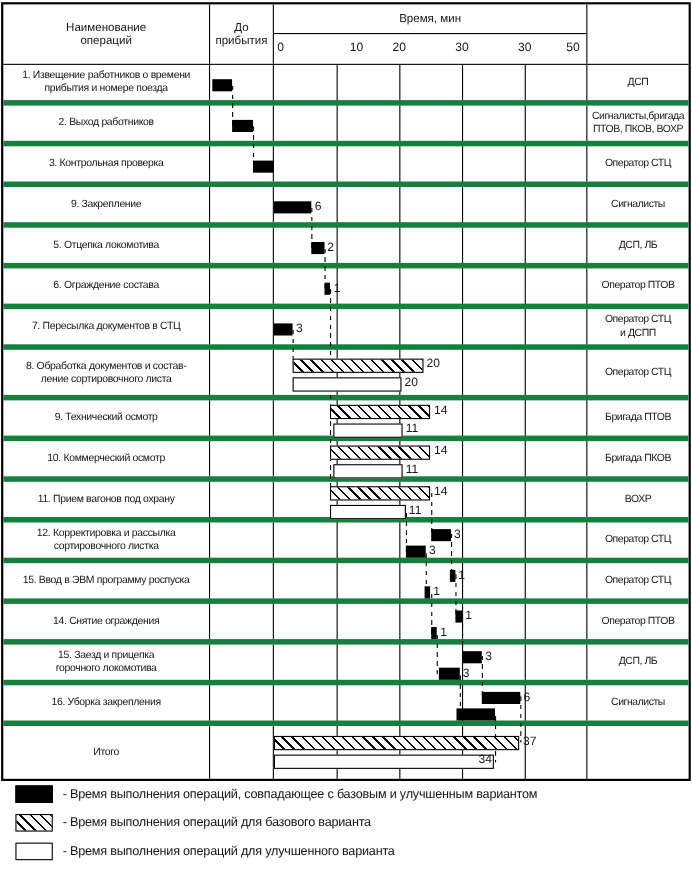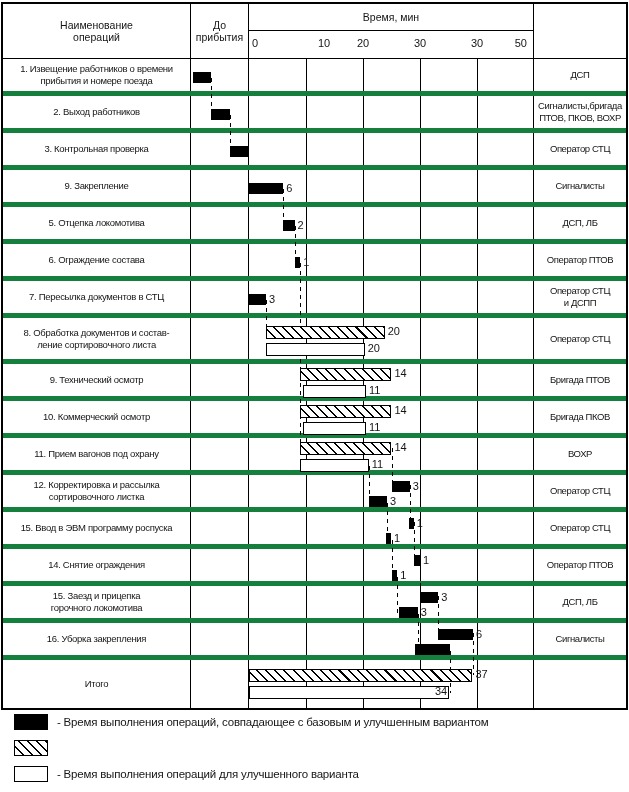--- a/index.html
+++ b/index.html
@@ -280,19 +280,20 @@
     </div>
   </div>
 
   <div class="legend">
     <div class="legend-item">
       <span class="sw common"></span>
       <span class="legend-label">- Время выполнения операций, совпадающее с базовым и улучшенным вариантом</span>
     </div>
     <div class="legend-item">
       <span class="sw base"></span>
+      <span class="legend-label">- Время выполнения операций для базового варианта</span>
     </div>
     <div class="legend-item">
       <span class="sw improved"></span>
       <span class="legend-label">- Время выполнения операций для улучшенного варианта</span>
     </div>
   </div>
 </div>
 
 </body></html>

